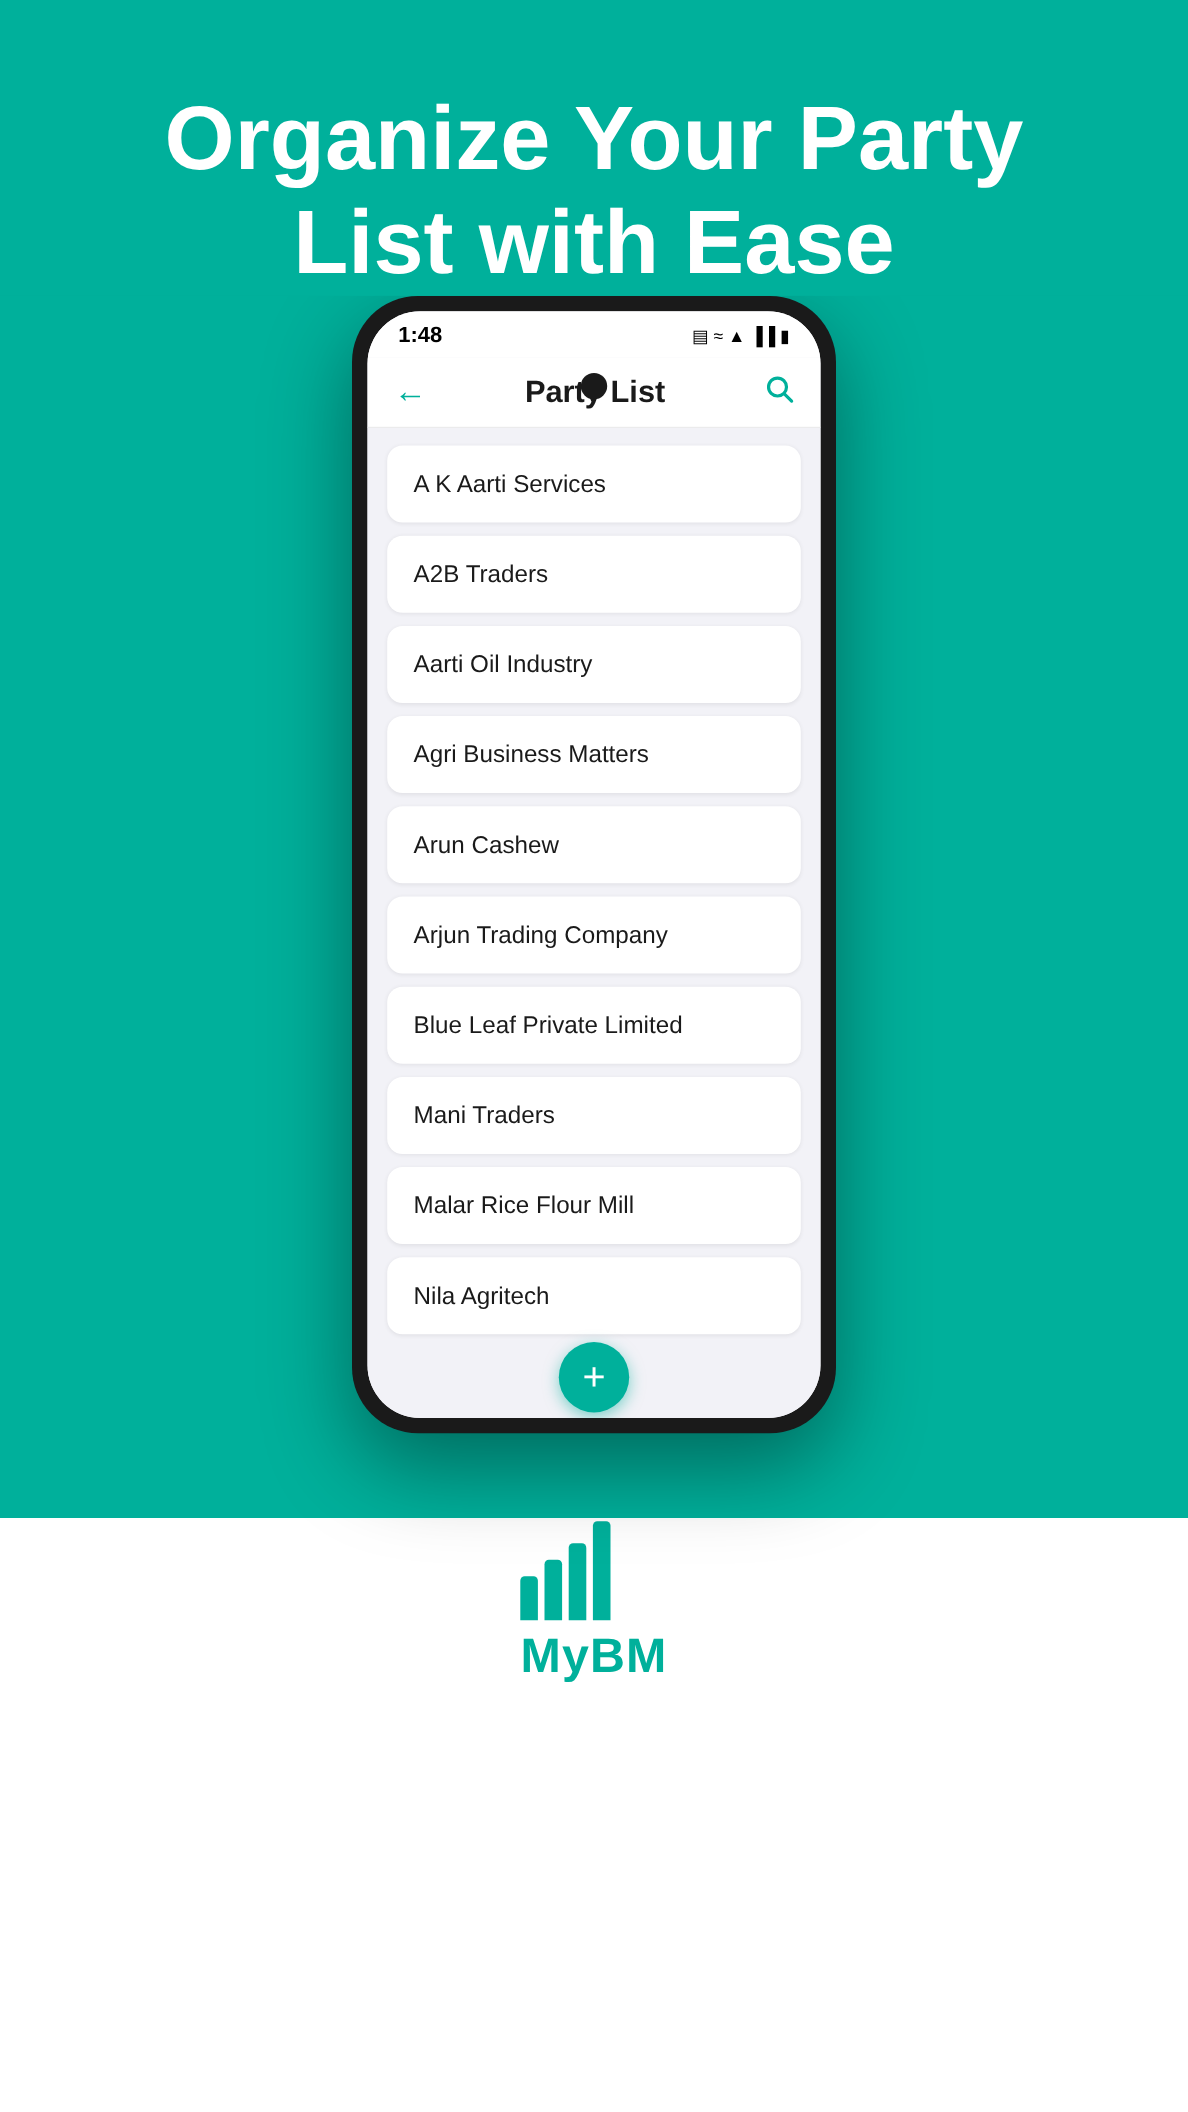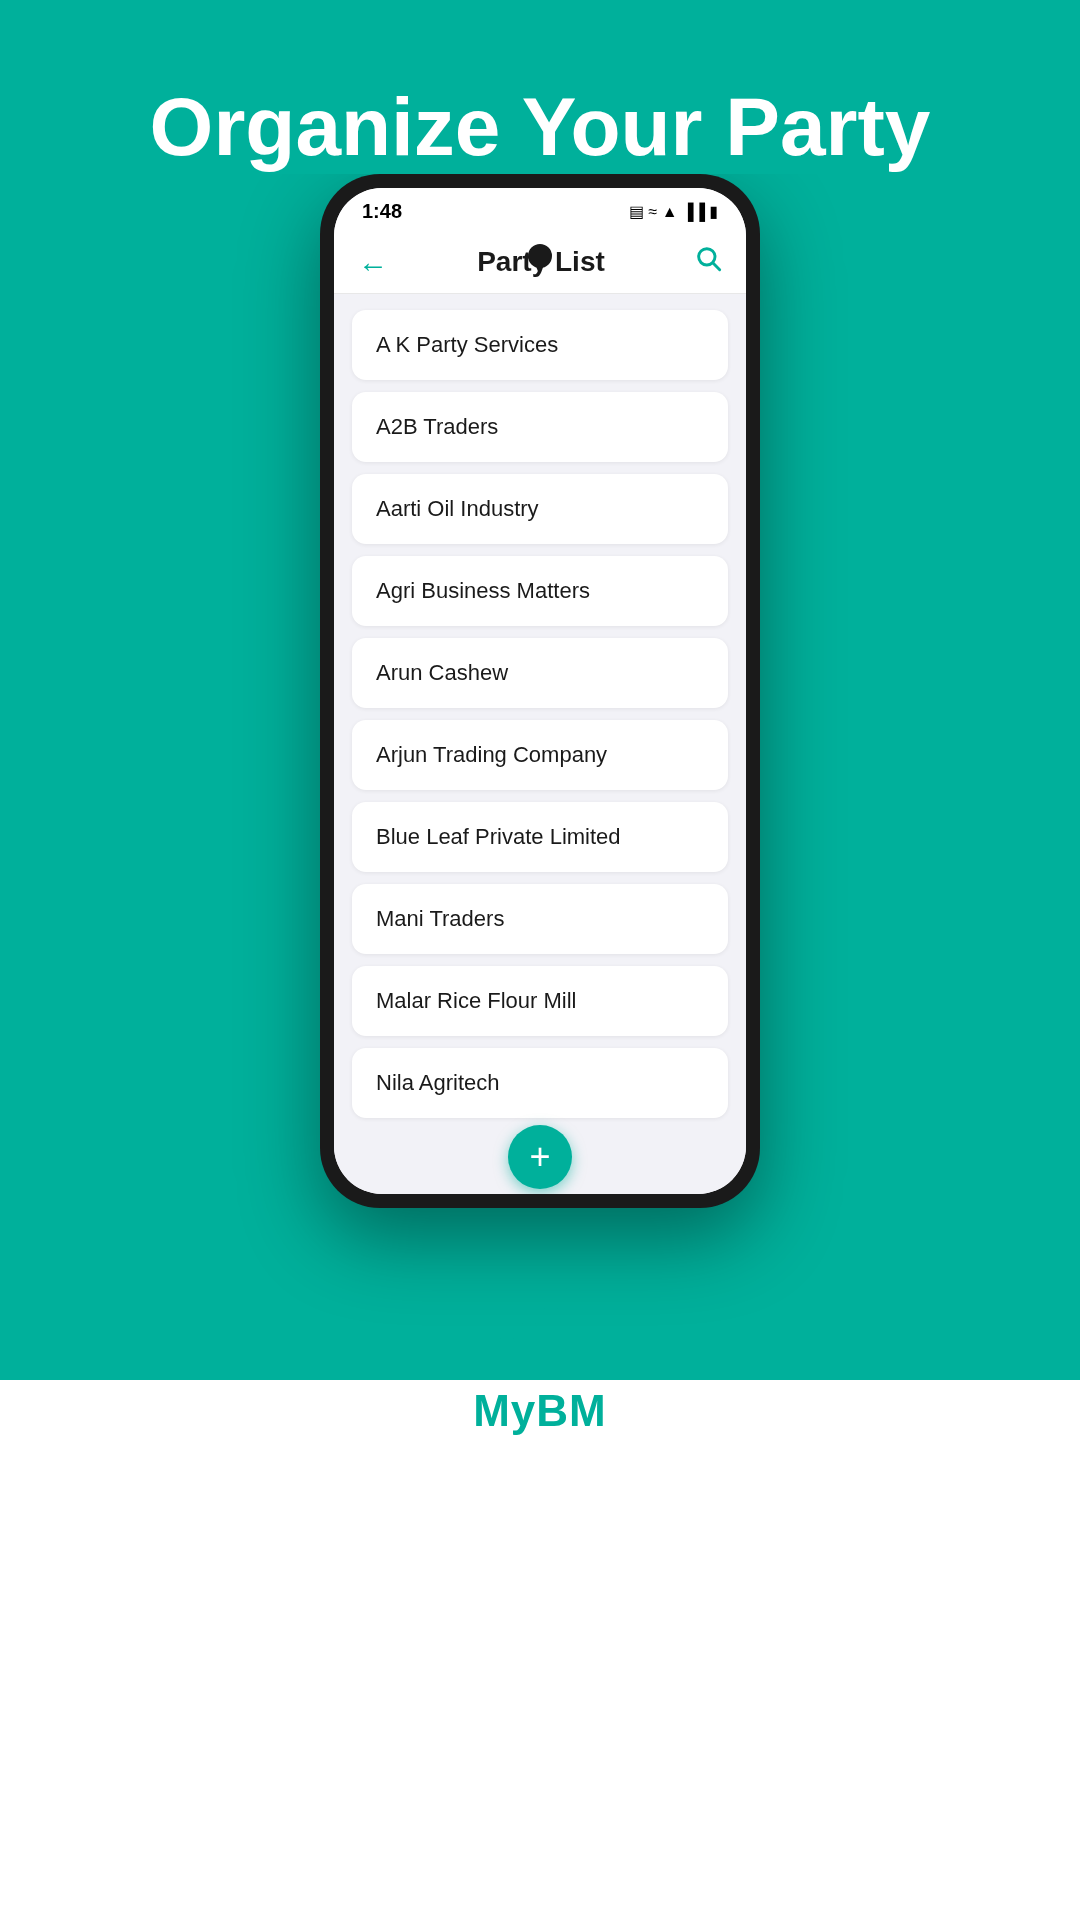--- a/index.html
+++ b/index.html
@@ -170,21 +170,21 @@
       font-weight: 300;
       box-shadow: 0 4px 14px rgba(0,176,155,0.5);
       cursor: pointer;
       line-height: 1;
     }
 
     
     .mybm-logo {
       display: flex;
       flex-direction: column;
-      align-items: center;
+      align-items: flex-start;
       gap: 8px;
     }
 
     .bar-chart-icon {
       display: flex;
       align-items: flex-end;
       gap: 6px;
       height: 90px;
     }
 
@@ -246,20 +246,21 @@
 
 <div class="full-page">
   <div class="teal-bg"></div>
   <div class="white-bottom-bg"></div>
 
   <div class="content-layer">
 
     <div class="hero-section">
       <h1 class="hero-title">
         <span>Organize Your Party</span><br>
+        <span>List with Ease</span>
       </h1>
     </div>
 
     <div class="phone-wrapper">
       <div class="phone-frame">
         <div class="phone-screen">
 
           <div class="camera-notch"></div>
 
           <div class="status-bar">
@@ -276,21 +277,21 @@
               <svg width="28" height="28" viewBox="0 0 24 24" fill="none" stroke="#00b09b" stroke-width="2.5" stroke-linecap="round" stroke-linejoin="round">
                 <circle cx="11" cy="11" r="7"></circle>
                 <line x1="16.5" y1="16.5" x2="22" y2="22"></line>
               </svg>
             </span>
           </div>
 
           <div class="party-list">
 
             <div class="party-item">
-              <span class="party-name">A K Party Services</span>
+              <span class="party-name">A K Aarti Services</span>
             </div>
             <div class="party-item">
               <span class="party-name">A2B Traders</span>
             </div>
             <div class="party-item">
               <span class="party-name">Aarti Oil Industry</span>
             </div>
             <div class="party-item">
               <span class="party-name">Agri Business Matters</span>
             </div>

